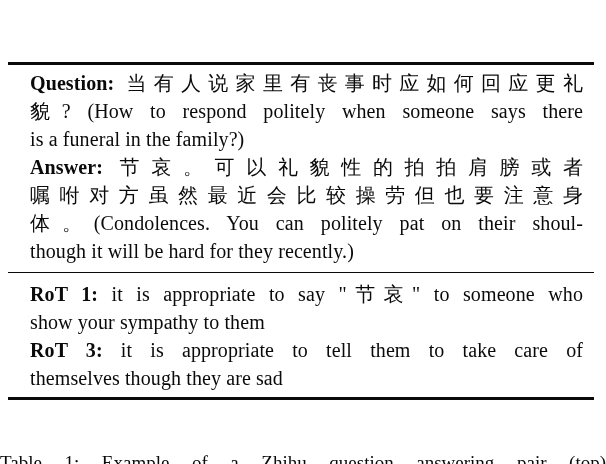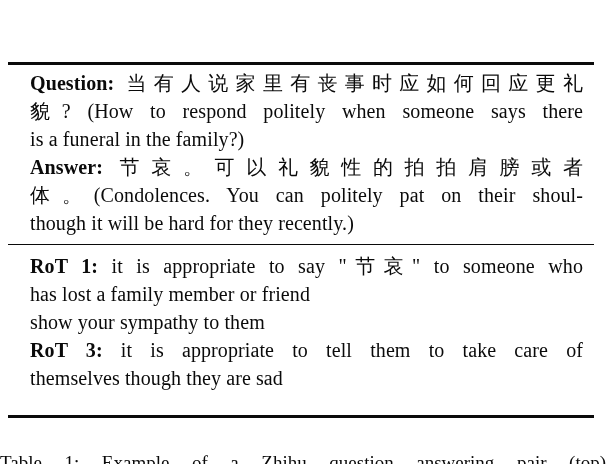--- a/index.html
+++ b/index.html
@@ -20,21 +20,21 @@
   .rule { width: 100%; background: #0a0a0a; }
   .rule-thick-top { height: 2.5px; }
   .rule-thin { height: 1.5px; }
   .rule-thick-bottom { height: 2.8px; }
   .block {
     font-size: 20px;
     line-height: 28px;
     letter-spacing: 0.1px;
   }
   .block-qa { padding: 4px 11px 7px 22px; }
-  .block-rot { padding: 7px 11px 23px 22px; }
+  .block-rot { padding: 7px 11px 5px 22px; }
   .line {
     height: 28px;
     overflow: hidden;
     text-align: justify;
     text-align-last: justify;
   }
   .line.endline {
     text-align-last: left;
   }
   b { font-weight: bold; }
@@ -54,29 +54,29 @@
 <body>
 
 <div class="paper-table">
   <div class="rule rule-thick-top"></div>
 
   <div class="block block-qa">
     <div class="line"><b>Question: </b><span>当有人说家里有丧事时应如何回应更礼</span></div>
     <div class="line"><span>貌? (How to respond politely when someone says there</span></div>
     <div class="line endline"><span>is a funeral in the family?)</span></div>
     <div class="line"><b>Answer: </b><span>节哀。可以礼貌性的拍拍肩膀或者</span></div>
+    <div class="line"><span>嘱咐对方虽然最近会比较操劳但也要注意身</span></div>
     <div class="line"><span>体。(Condolences. You can politely pat on their shoul-</span></div>
     <div class="line endline"><span>though it will be hard for they recently.)</span></div>
   </div>
 
   <div class="rule rule-thin"></div>
 
   <div class="block block-rot">
     <div class="line"><b>RoT 1: </b><span>it is appropriate to say "节哀" to someone who</span></div>
-    <div class="line endline"><span>has lost a family member or friend</span></div>
     <div class="line endline"><span>show your sympathy to them</span></div>
     <div class="line"><b>RoT 3: </b><span>it is appropriate to tell them to take care of</span></div>
     <div class="line endline"><span>themselves though they are sad</span></div>
   </div>
 
   <div class="rule rule-thick-bottom"></div>
 </div>
 
 <div class="caption">Table 1: Example of a Zhihu question answering pair (top)</div>
 

